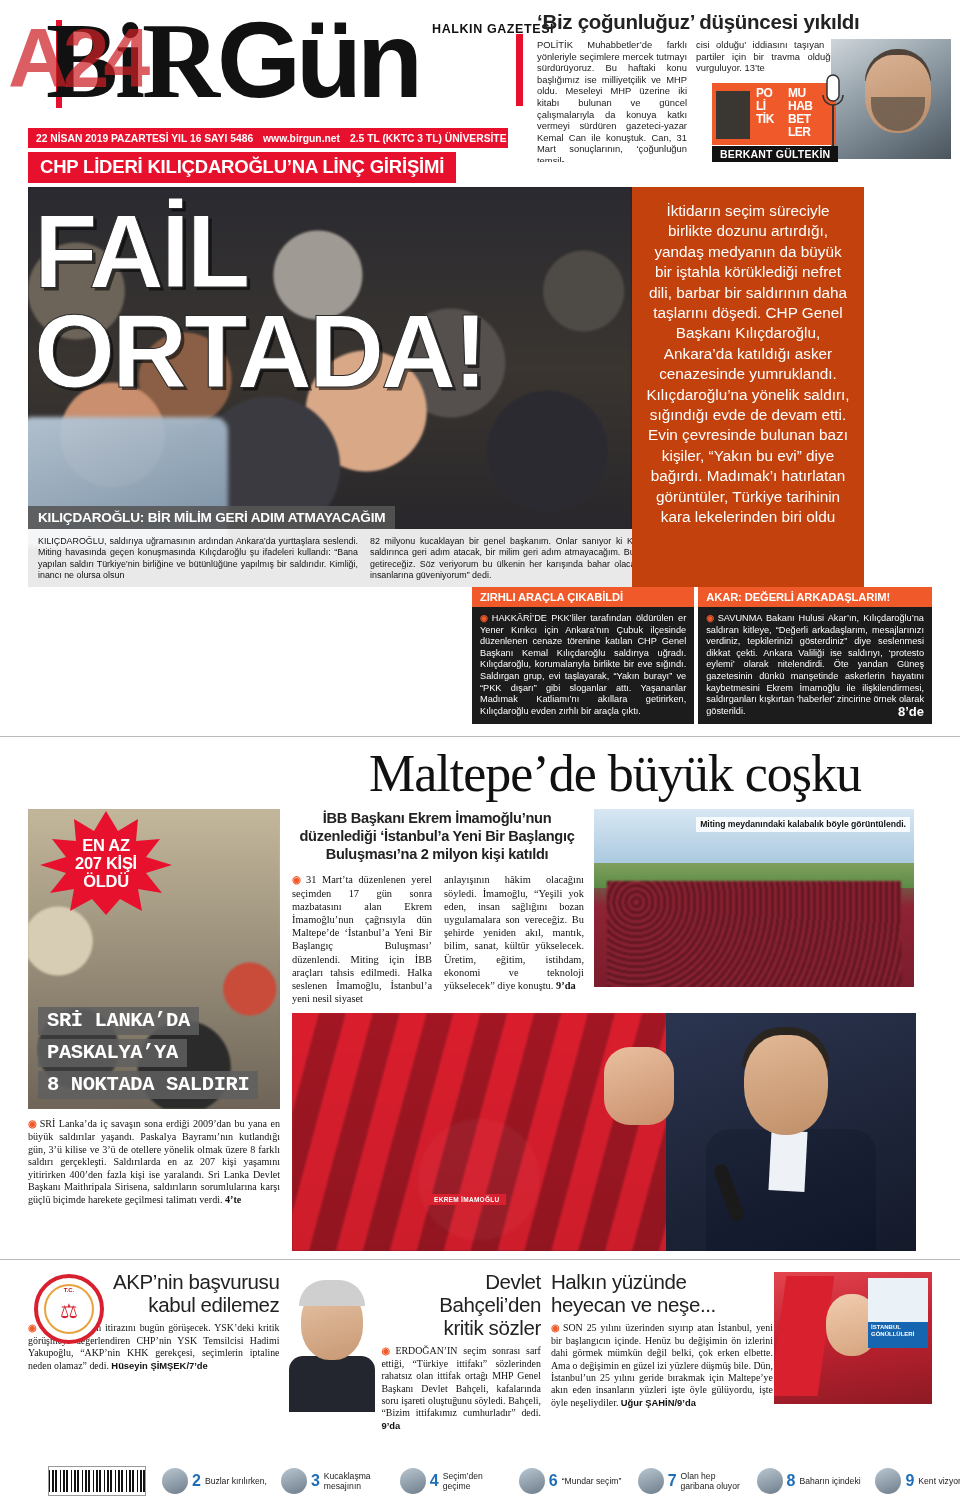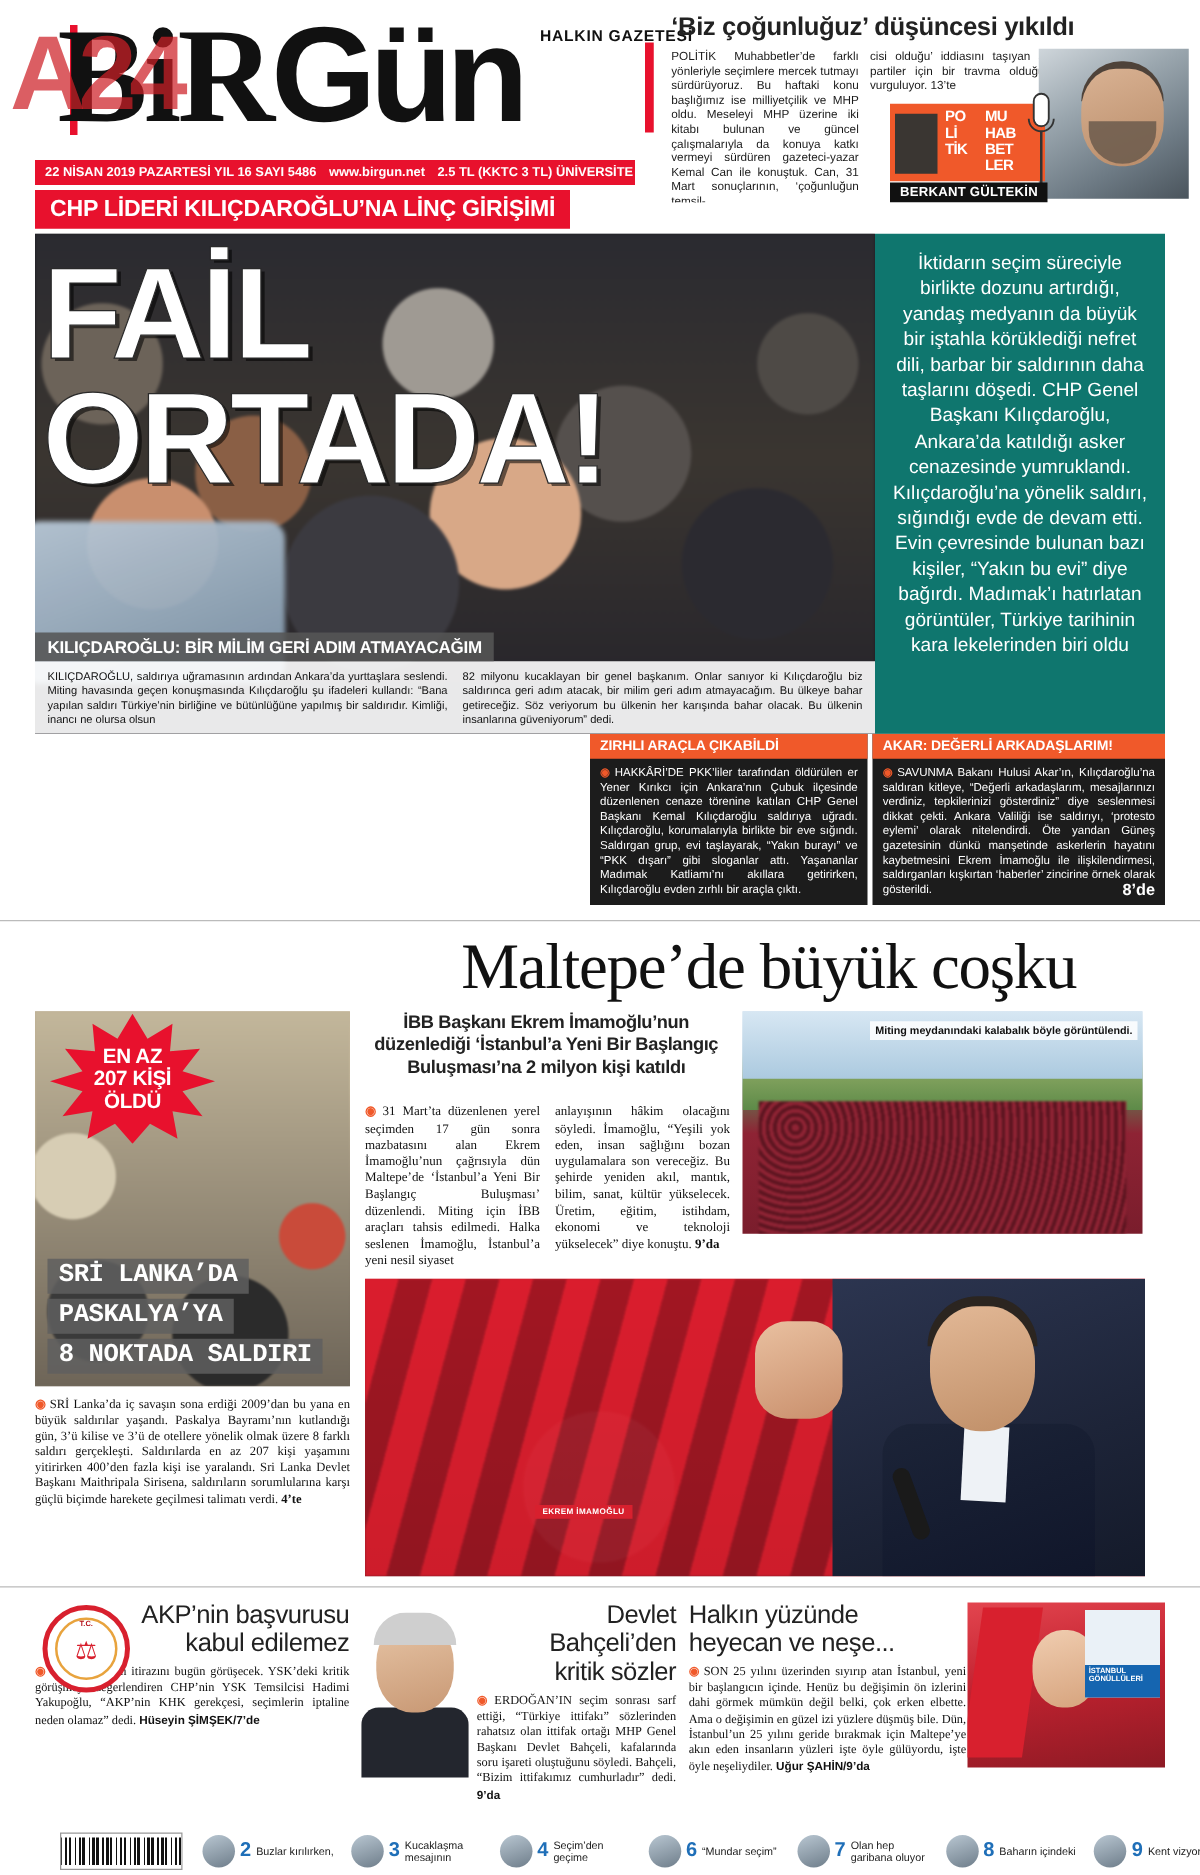--- a/index.html
+++ b/index.html
@@ -84,21 +84,21 @@
   }
 
   
   .lead { position: relative; margin: 0 28px; }
   .kicker {
     background: #e8112d; color:#fff; font-size: 18.5px; font-weight: bold;
     padding: 4px 12px 5px 12px; display:inline-block; letter-spacing:-.2px;
   }
   .lead-body { display: flex; margin-top: 4px; }
   .lead-photo {
-    position: relative; width: 672px; height: 400px; overflow: hidden;
+    position: relative; width: 604px; height: 400px; overflow: hidden;
     background:#1d1d22;
     padding-left:44px;
   }
   .crowdfill { position:absolute; inset:0; background:
       radial-gradient(circle at 14% 62%, #c98f6e 0 52px, transparent 53px),
       radial-gradient(circle at 26% 48%, #8a5f45 0 46px, transparent 47px),
       radial-gradient(circle at 40% 70%, #3b3a40 0 70px, transparent 71px),
       radial-gradient(circle at 56% 56%, #d8a887 0 60px, transparent 61px),
       radial-gradient(circle at 70% 44%, #55504d 0 54px, transparent 55px),
       radial-gradient(circle at 86% 66%, #2b2a30 0 60px, transparent 61px),
@@ -111,21 +111,21 @@
   .bluecar { position:absolute; left:-10px; bottom: 40px; width: 210px; height: 130px;
     background: linear-gradient(160deg,#b9c9d8,#7d94a8); border-radius: 14px; filter: blur(2px); opacity:.95;}
   .fail {
     position: absolute; left: 6px; top: 14px; width: 100%;
     font-family: "Liberation Sans", sans-serif; font-weight: bold;
     font-size: 104px; line-height: 100px; color: #fff; letter-spacing: -3px;
     text-shadow: 3px 3px 0 rgba(0,0,0,.55);
     -webkit-text-stroke: 1px #2a2a2a;
   }
   .lead-right {
-    width: 232px; background:#0f766e; color:#fff; padding: 14px 12px 10px 12px;
+    width: 232px; background:#c2410c; color:#fff; padding: 14px 12px 10px 12px;
     font-size: 15.3px; line-height: 20.4px; text-align: center; font-weight: normal;
   }
 
   
   .quote-block { position: absolute; left: 0; bottom: 0; width: 672px; }
   .quote-head {
     background: rgba(85,85,85,.88); color:#fff; font-size: 13.6px; font-weight:bold;
     padding: 4px 10px; display:inline-block; letter-spacing:-.2px;
   }
   .quote-body {
@@ -176,21 +176,21 @@
   .sl-text { font-family:"Liberation Serif", serif; font-size: 10.1px; line-height: 12.6px;
     text-align: justify; margin-top: 9px; color:#111; }
 
   .col-maltepe { width: 624px; }
   .mt-sub {
     font-size: 14.6px; line-height: 18px; font-weight: bold; color:#222; text-align:center;
     width: 290px; letter-spacing:-.3px;
   }
   .mt-top { display:flex; gap: 10px; }
   .mt-left { width: 292px; }
-  .mt-cols { display:flex; gap: 12px; margin-top: 20px; font-family:"Liberation Serif", serif;
+  .mt-cols { display:flex; gap: 12px; margin-top: 10px; font-family:"Liberation Serif", serif;
     font-size: 10.4px; line-height: 13.2px; text-align: justify; }
   .mt-cols > div { width: 50%; }
   .mt-photo1 { position: relative; width: 320px; height: 178px; overflow: hidden;
      background: linear-gradient(180deg,#cfe0ef 0%,#9fc3db 18%,#5d7f54 34%,#8e2334 55%,#7a1d2c 100%); }
   .mt-sea { position:absolute; left:0; top:0; width:100%; height:32%;
      background: linear-gradient(180deg,#d7e7f3,#a9c8de); }
   .mt-green { position:absolute; left:0; top:30%; width:100%; height:14%;
      background: linear-gradient(180deg,#7fa05c,#5d8a48); }
   .mt-crowd { position:absolute; left:4%; top:40%; width:92%; height:60%;
      background: repeating-radial-gradient(circle at 10% 20%, #8e2334 0 3px, #5d1520 3px 6px);

